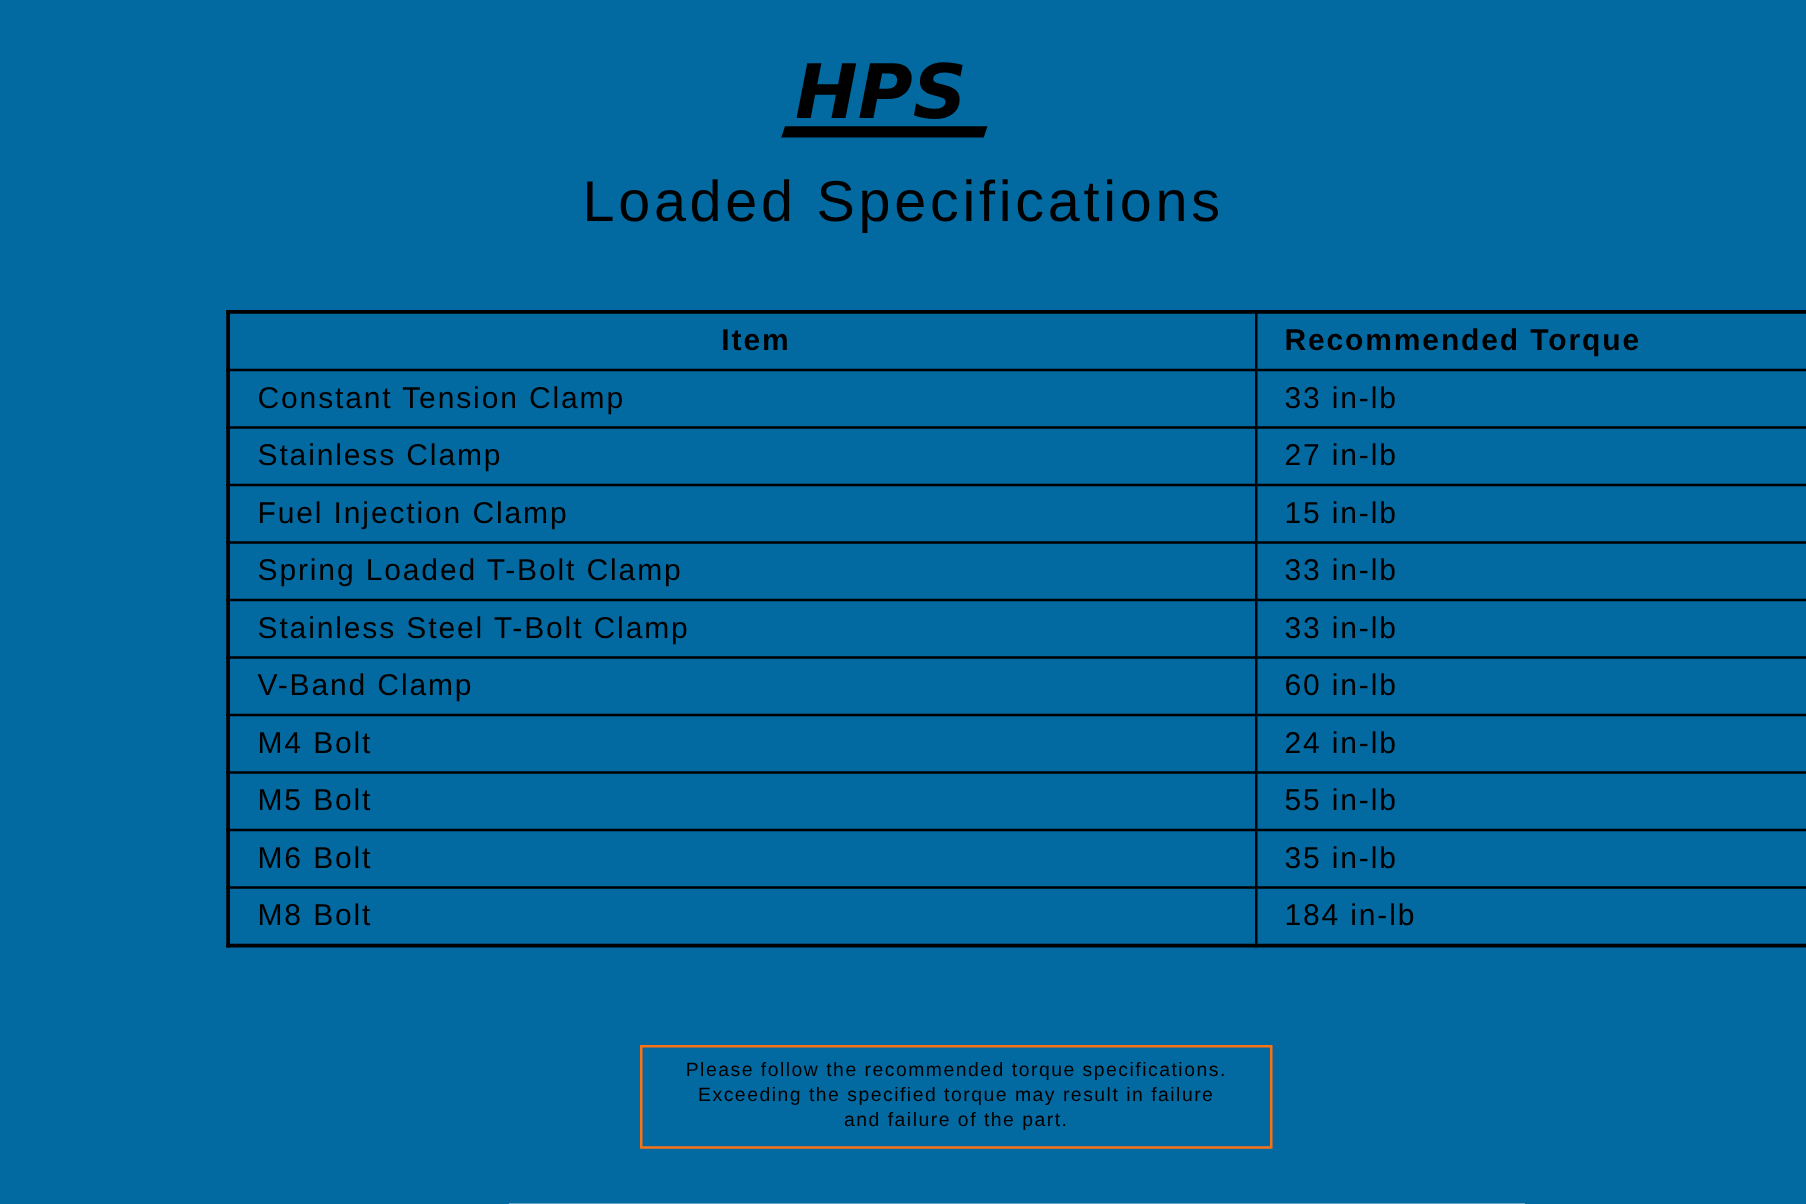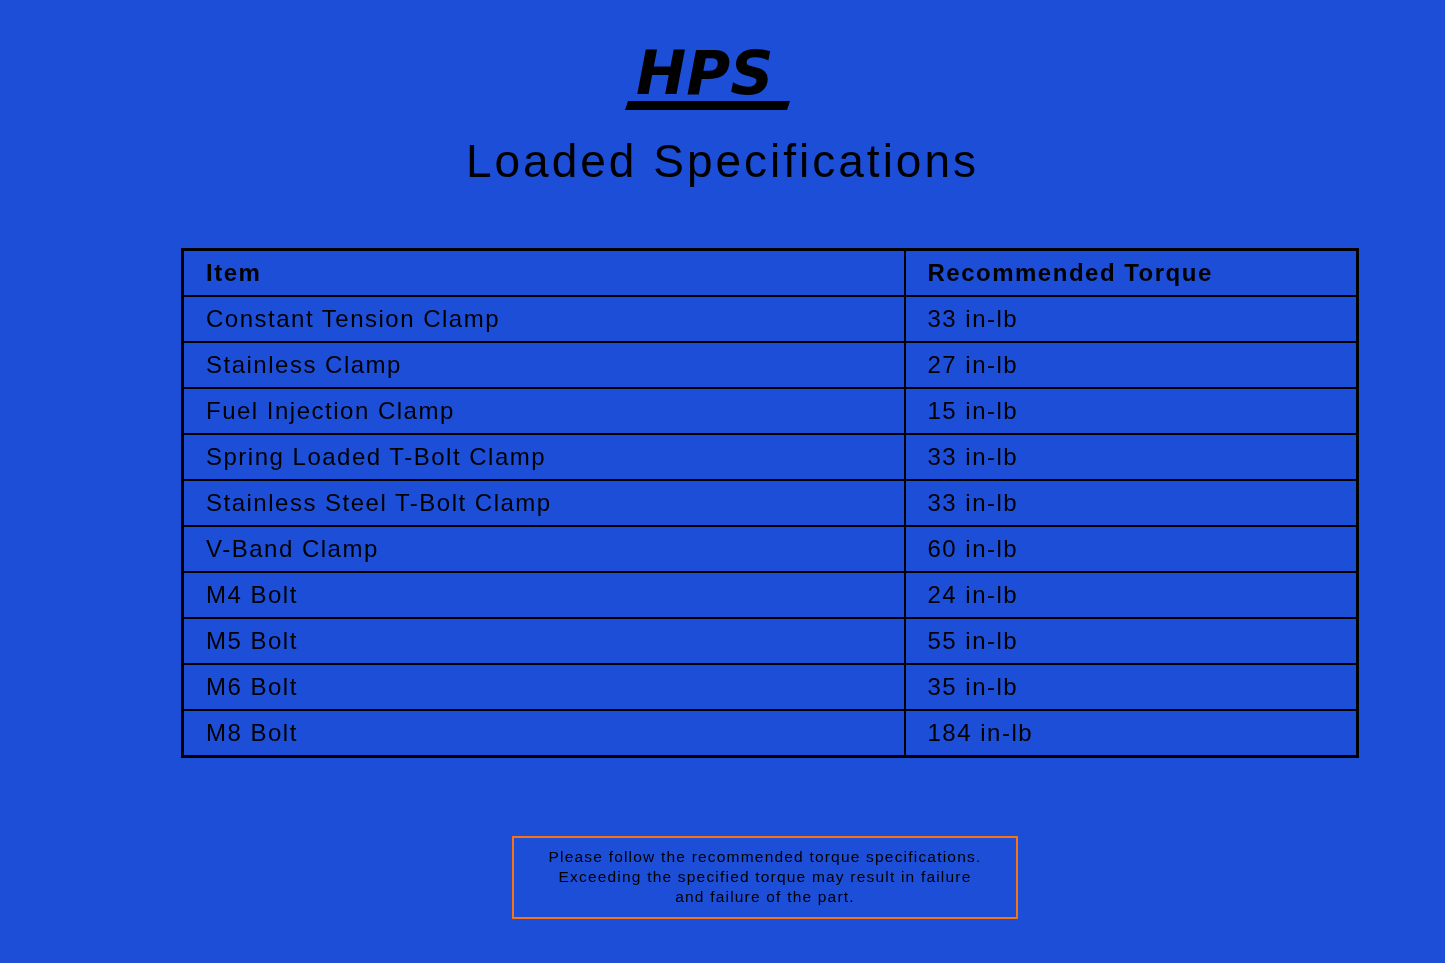--- a/index.html
+++ b/index.html
@@ -5,21 +5,21 @@
   html, body {
     margin: 0;
     padding: 0;
     background: #ffffff;
     font-family: "Liberation Sans", sans-serif;
   }
   .page {
     position: relative;
     width: 1445px;
     height: 963px;
-    background: #1d4ed8;
+    background: #0369a1;
     overflow: hidden;
     color: #000000;
   }
 
   
   .logo-wrap {
     position: absolute;
     top: 38px;
     left: 0;
     width: 100%;
@@ -57,21 +57,21 @@
     font-size: 24px;
     letter-spacing: 1.5px;
     text-align: left;
     vertical-align: middle;
     white-space: nowrap;
     overflow: hidden;
   }
   .spec-table th {
     font-weight: bold;
   }
-  .spec-table .col-item  { width: 722px; }
+  .spec-table .col-item  { width: 822px; text-align: center; }
   .spec-table .col-value { width: 453px; }
   .spec-table { border: 3px solid #000000; }
 
   
   .note-box {
     position: absolute;
     left: 512px;
     top: 836px;
     width: 506px;
     border: 2px solid #f97316;

